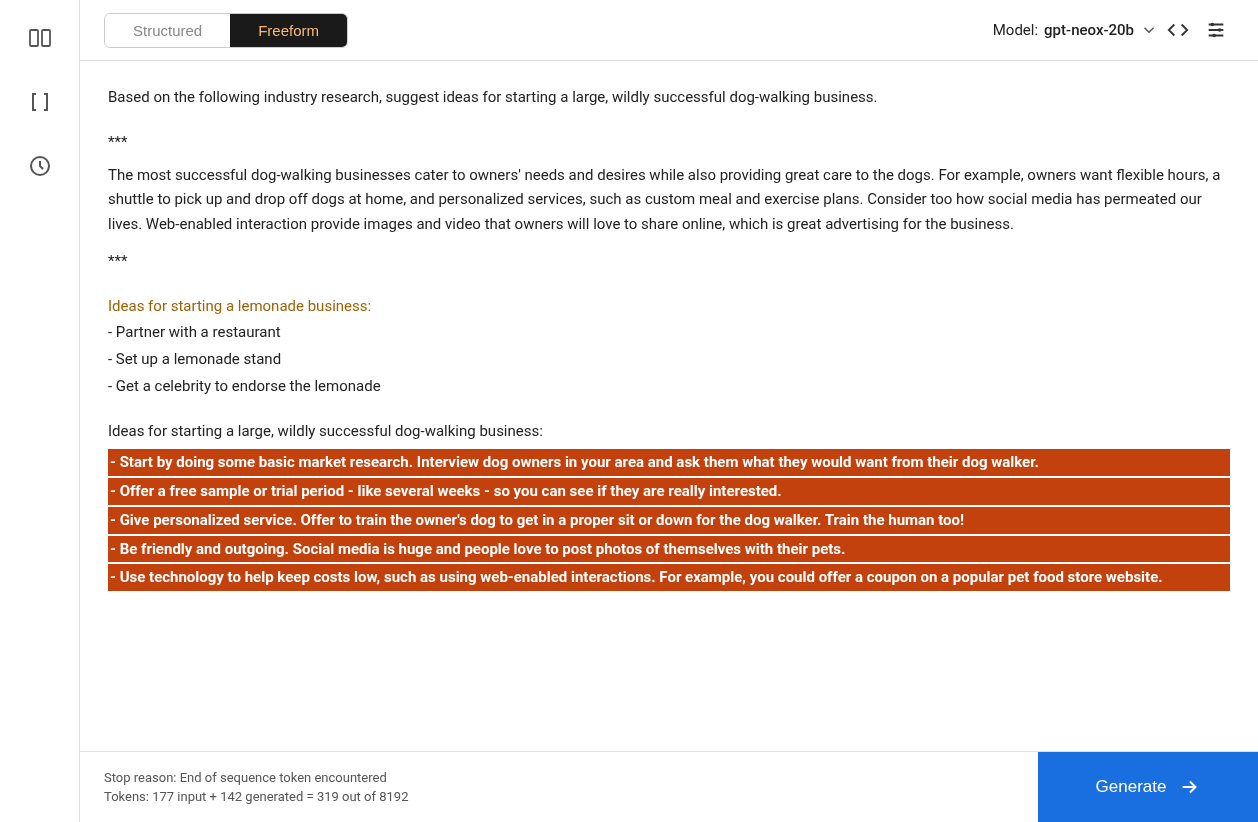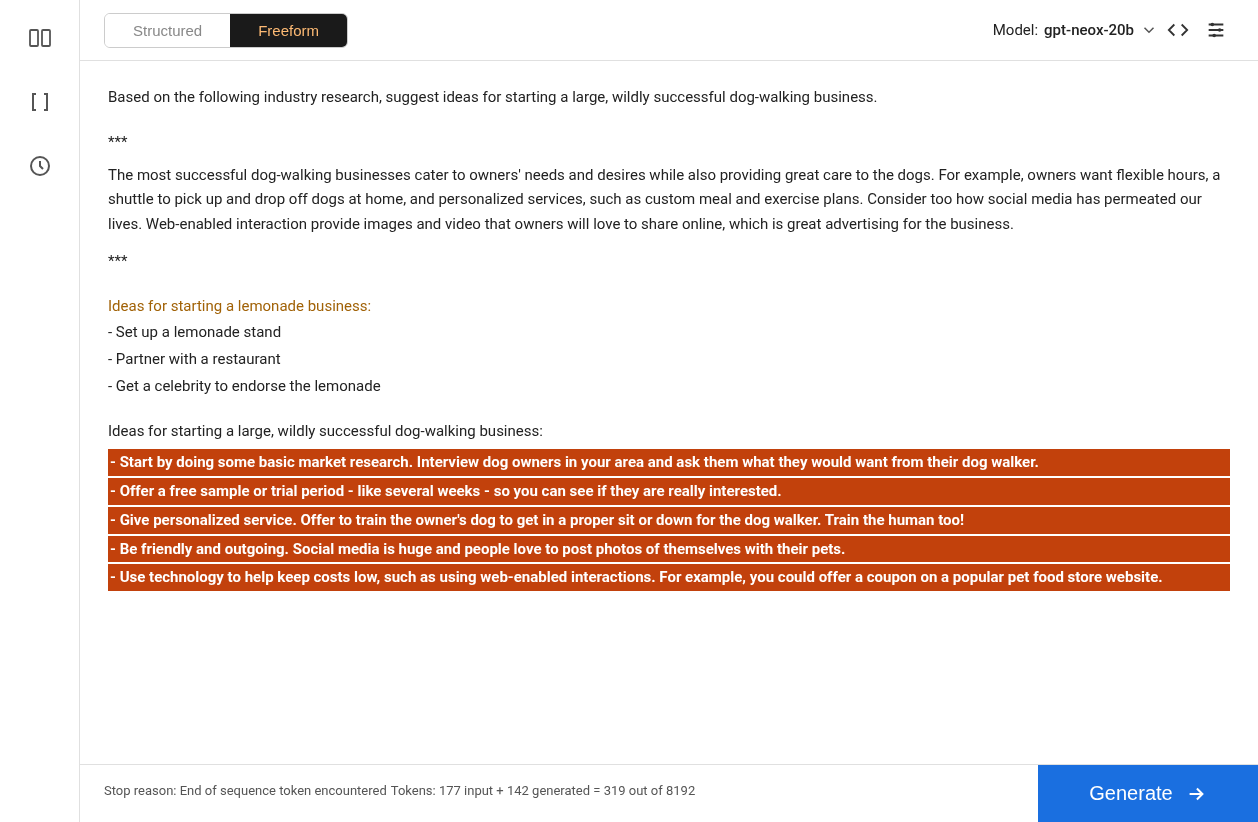--- a/index.html
+++ b/index.html
@@ -199,30 +199,31 @@
       align-items: stretch;
       background: #fff;
     }
 
     .bottom-info {
       flex: 1;
       padding: 18px 24px;
       font-size: 13px;
       color: #555;
       display: flex;
-      flex-direction: row;
+      flex-direction: column;
       gap: 4px;
+      justify-content: flex-end;
     }
 
     .generate-btn {
       background: #1a6fe0;
       color: #fff;
       border: none;
       padding: 17px 48px;
-      font-size: 20px;
+      font-size: 17px;
       font-weight: 500;
       cursor: pointer;
       display: flex;
       align-items: center;
       gap: 12px;
       min-width: 220px;
       justify-content: center;
     }
 
     .generate-btn svg {
@@ -293,22 +294,22 @@
       <p class="prompt-text">Based on the following industry research, suggest ideas for starting a large, wildly successful dog-walking business.</p>
 
       <div class="section-block">
         <div class="divider-stars">***</div>
         <p class="industry-research-body">The most successful dog-walking businesses cater to owners' needs and desires while also providing great care to the dogs. For example, owners want flexible hours, a shuttle to pick up and drop off dogs at home, and personalized services, such as custom meal and exercise plans. Consider too how social media has permeated our lives. Web-enabled interaction provide images and video that owners will love to share online, which is great advertising for the business.</p>
         <div class="divider-stars">***</div>
       </div>
 
       <div class="section-block">
         <div class="ideas-label">Ideas for starting a lemonade business:</div>
+        <div class="idea-item">- Partner with a restaurant</div>
         <div class="idea-item">- Set up a lemonade stand</div>
-        <div class="idea-item">- Partner with a restaurant</div>
         <div class="idea-item">- Get a celebrity to endorse the lemonade</div>
       </div>
 
       <div class="ideas-section-final">
         <div class="final-label">Ideas for starting a large, wildly successful dog-walking business:</div>
         <span class="highlighted-line">- Start by doing some basic market research. Interview dog owners in your area and ask them what they would want from their dog walker.</span>
         <span class="highlighted-line">- Offer a free sample or trial period - like several weeks - so you can see if they are really interested.</span>
         <span class="highlighted-line">- Give personalized service. Offer to train the owner's dog to get in a proper sit or down for the dog walker. Train the human too!</span>
         <span class="highlighted-line">- Be friendly and outgoing. Social media is huge and people love to post photos of themselves with their pets.</span>
         <span class="highlighted-line">- Use technology to help keep costs low, such as using web-enabled interactions. For example, you could offer a coupon on a popular pet food store website.</span>

